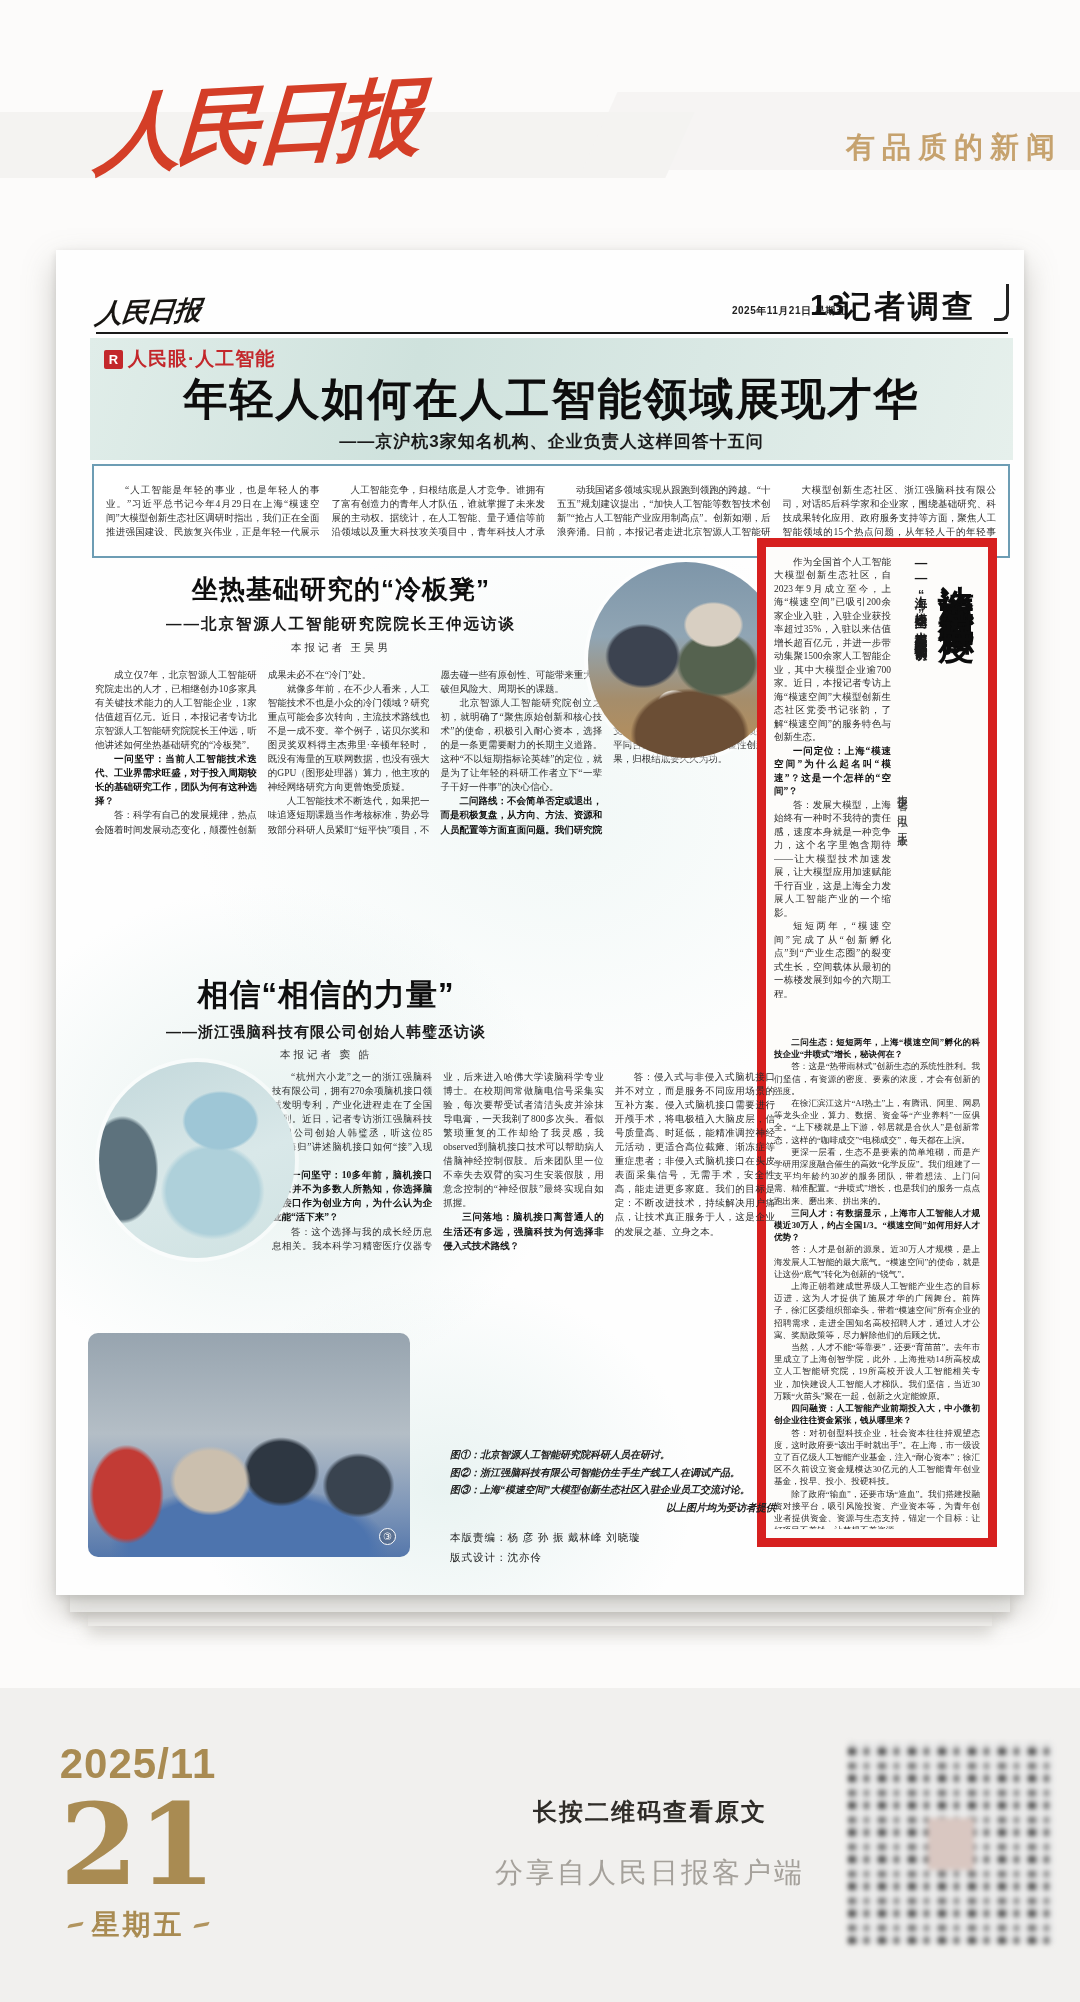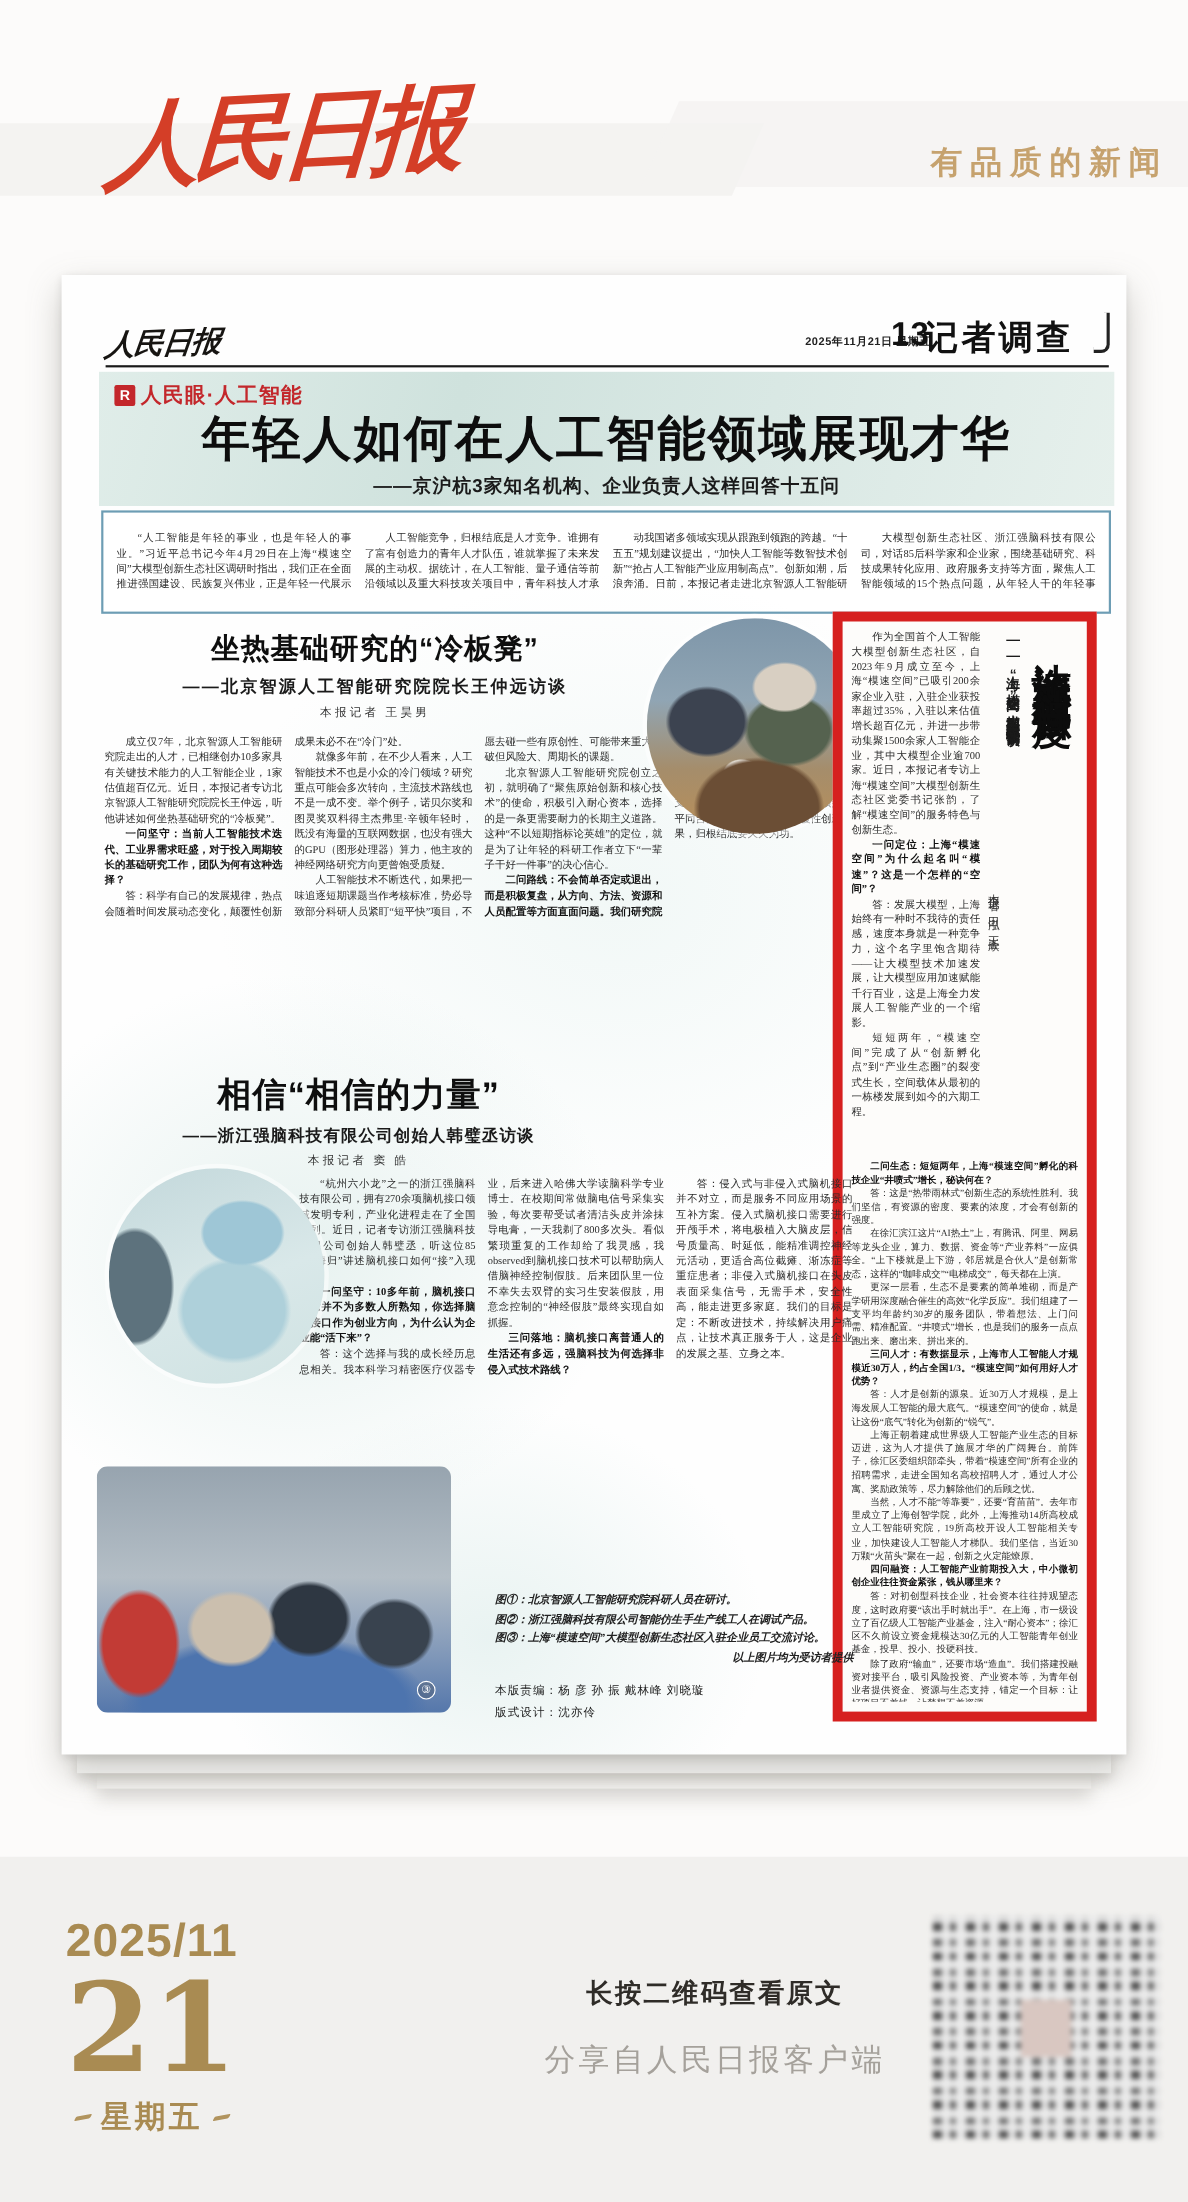--- a/index.html
+++ b/index.html
@@ -72,21 +72,21 @@
       radial-gradient(26px 20px at 44% 72%, #f2efe8 0 60%, transparent 66%),
       linear-gradient(180deg,#7e96a9 0%,#90a5b4 38%,#a58d6b 70%,#b98f58 100%);}
   .photo2{left:43px;top:812px;width:196px;height:196px;
     background:
       radial-gradient(64px 50px at 62% 30%, #9ec6d6 0 55%, transparent 60%),
       radial-gradient(84px 78px at 58% 66%, #aed0da 0 55%, transparent 62%),
       radial-gradient(60px 90px at 12% 55%, #5d727d 0 55%, transparent 60%),
       linear-gradient(160deg,#c3d8db 0%,#d9e8e9 55%,#cfe2e2 100%);}
 
   
-  .featured{position:absolute;left:701px;top:306px;width:240px;height:1009px;border:9px solid #d6201f;
+  .featured{position:absolute;left:701px;top:288px;width:240px;height:1009px;border:9px solid #d6201f;
     background:#fdfcfa;box-sizing:border-box;padding:9px 8px;display:flex;flex-direction:column;}
   .feat-top{display:flex;height:474px;overflow:hidden;}
   .feat-lede{width:124px;overflow:hidden;font-family:"Liberation Serif",serif;font-size:9.5px;line-height:1.42;color:#2b2b2b;text-align:justify;}
   .feat-lede p{margin:0;text-indent:2em;}
   .vert{writing-mode:vertical-rl;text-orientation:upright;}
   .feat-byline{height:460px;padding-top:230px;font-family:"Liberation Serif",serif;font-size:10.5px;color:#333;letter-spacing:2px;margin-left:4px;}
   .feat-subtitle{height:470px;font-size:12.5px;font-weight:800;color:#1a1a1a;letter-spacing:1px;margin-left:3px;}
   .feat-title{height:470px;font-size:36px;font-weight:900;color:#0c0c0c;letter-spacing:4px;margin-left:2px;}
   .feat-bottom{flex:1;overflow:hidden;margin-top:6px;font-family:"Liberation Serif",serif;font-size:8.6px;line-height:1.42;color:#2b2b2b;text-align:justify;}
   .feat-bottom p{margin:0;text-indent:2em;}

